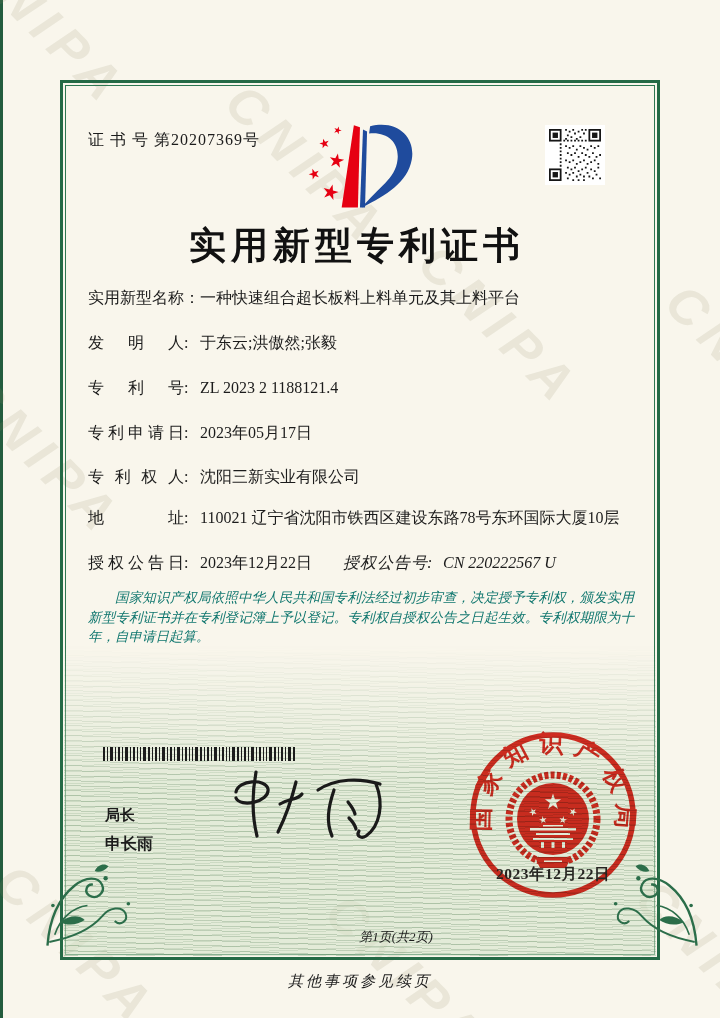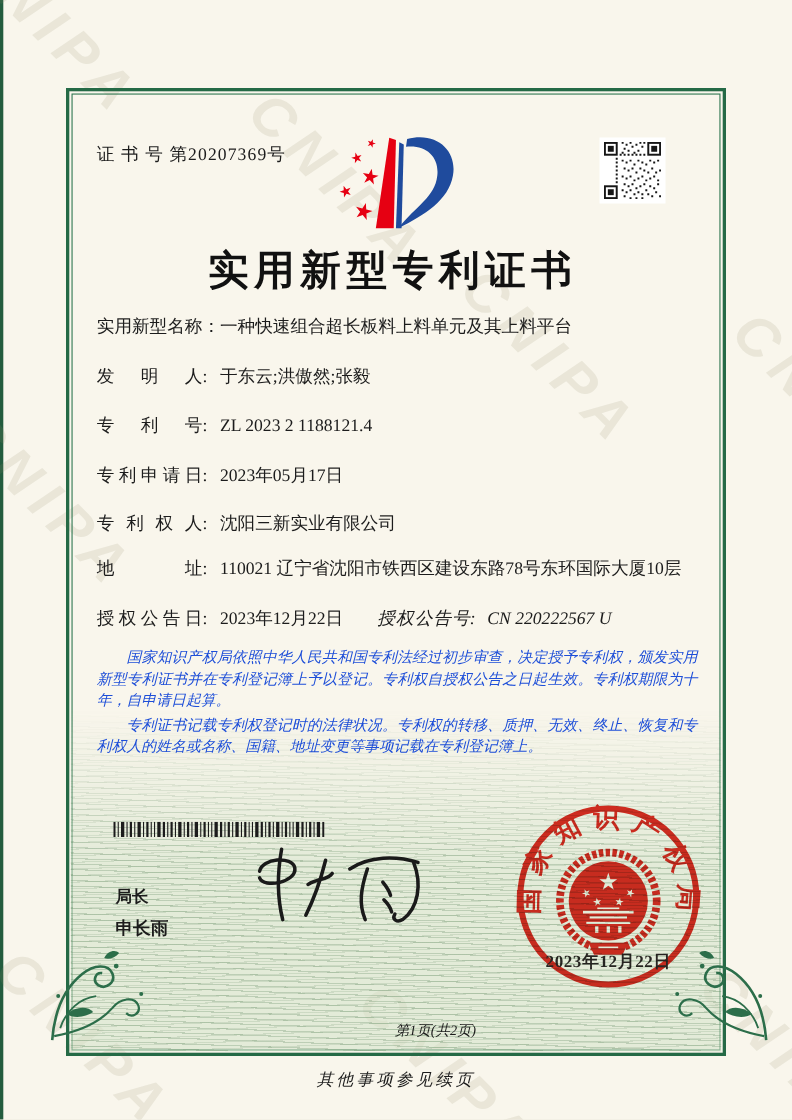--- a/index.html
+++ b/index.html
@@ -38,21 +38,21 @@
     font-size:37px;font-weight:bold;letter-spacing:5px;color:#111;z-index:3;
   }
   .row{position:absolute;left:88px;width:546px;display:flex;font-size:16px;line-height:22px;z-index:3;}
   .row .lab{width:96px;flex:none;text-align:justify;text-align-last:justify;}
   .row .col{width:16px;flex:none;}
   .row .val{flex:1;}
   .row.half{width:290px;}
   .row.half2{left:343px;width:290px;font-style:italic;}
   .row.half2 .lab{width:84px;}
   .legal{position:absolute;left:88px;top:588px;width:546px;font-size:13.5px;
-    font-style:italic;line-height:19.5px;text-align:justify;color:#1d4ed8;z-index:3;}
+    font-style:italic;line-height:19.5px;text-align:justify;color:#0f766e;z-index:3;}
   .legal p{margin:0 0 3px 0;text-indent:2em;}
   .barcode{position:absolute;left:103px;top:747px;z-index:3;}
   .sig-role{position:absolute;left:105px;top:806px;font-family:"Liberation Sans","DejaVu Sans",sans-serif;
     font-size:15px;font-weight:600;z-index:3;}
   .sig-name{position:absolute;left:105px;top:834px;font-family:"Liberation Sans","DejaVu Sans",sans-serif;
     font-size:16px;font-weight:600;z-index:3;}
   .signature{position:absolute;left:222px;top:766px;z-index:3;}
   .seal{position:absolute;left:464px;top:726px;z-index:4;mix-blend-mode:multiply;opacity:0.95;}
   .flourish{position:absolute;z-index:3;}
   .fl-left{left:42px;top:848px;}
@@ -182,21 +182,20 @@
     <span class="val">2023年12月22日</span>
   </div>
   <div class="row half2" style="top:552px">
     <span class="lab">授权公告号</span>
     <span class="col">:</span>
     <span class="val">CN 220222567 U</span>
   </div>
 
   <div class="legal">
     <p>国家知识产权局依照中华人民共和国专利法经过初步审查，决定授予专利权，颁发实用新型专利证书并在专利登记簿上予以登记。专利权自授权公告之日起生效。专利权期限为十年，自申请日起算。</p>
-    <p>专利证书记载专利权登记时的法律状况。专利权的转移、质押、无效、终止、恢复和专利权人的姓名或名称、国籍、地址变更等事项记载在专利登记簿上。</p>
   </div>
 
   <svg class="barcode" width="192" height="14" viewBox="0 0 192 14" fill="#1c1c1c">
     <path d="M0 0h2v14H0z M4 0h1v14H4z M7 0h3v14H7z M12 0h1v14h-1z M15 0h2v14h-2z M19 0h1v14h-1z M22 0h3v14h-3z M27 0h1v14h-1z M30 0h2v14h-2z M34 0h1v14h-1z M37 0h1v14h-1z M40 0h3v14h-3z M45 0h2v14h-2z M49 0h1v14h-1z M52 0h2v14h-2z M56 0h1v14h-1z M59 0h3v14h-3z M64 0h1v14h-1z M67 0h2v14h-2z M71 0h1v14h-1z M74 0h3v14h-3z M79 0h1v14h-1z M82 0h2v14h-2z M86 0h1v14h-1z M89 0h1v14h-1z M92 0h3v14h-3z M97 0h2v14h-2z M101 0h1v14h-1z M104 0h2v14h-2z M108 0h1v14h-1z M111 0h3v14h-3z M116 0h1v14h-1z M119 0h2v14h-2z M123 0h1v14h-1z M126 0h1v14h-1z M129 0h3v14h-3z M134 0h2v14h-2z M138 0h1v14h-1z M141 0h2v14h-2z M145 0h1v14h-1z M148 0h3v14h-3z M153 0h1v14h-1z M156 0h2v14h-2z M160 0h1v14h-1z M163 0h1v14h-1z M166 0h3v14h-3z M171 0h2v14h-2z M175 0h1v14h-1z M178 0h2v14h-2z M182 0h1v14h-1z M185 0h3v14h-3z M190 0h2v14h-2z"></path>
   </svg>
 
   <div class="sig-role">局长</div>
   <div class="sig-name">申长雨</div>
   <svg class="signature" width="175" height="85" viewBox="0 0 175 85">
     <g fill="none" stroke="#1a1a1a" stroke-width="3.2" stroke-linecap="round">

